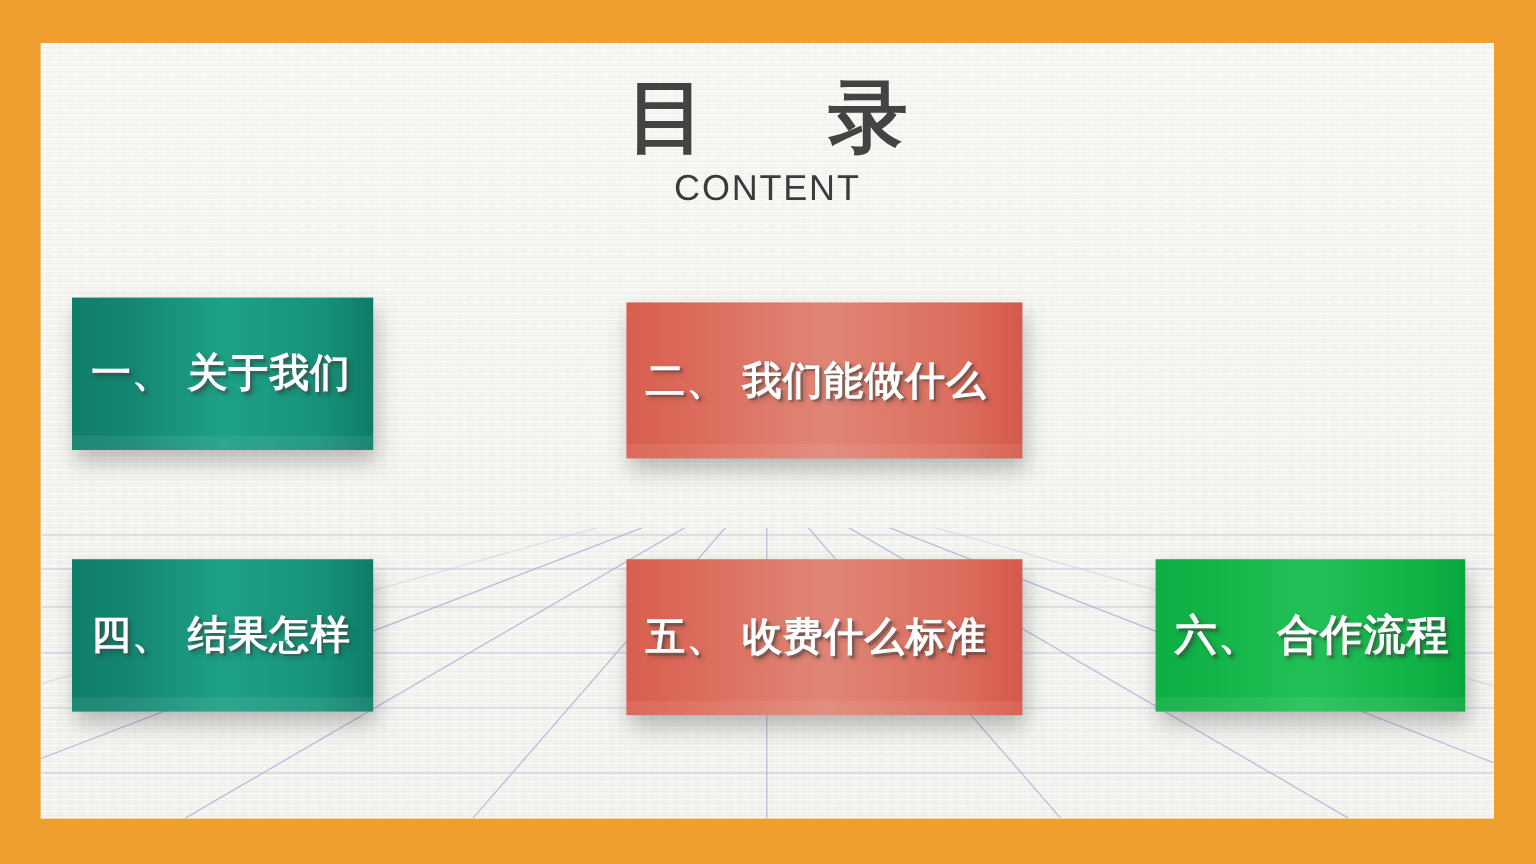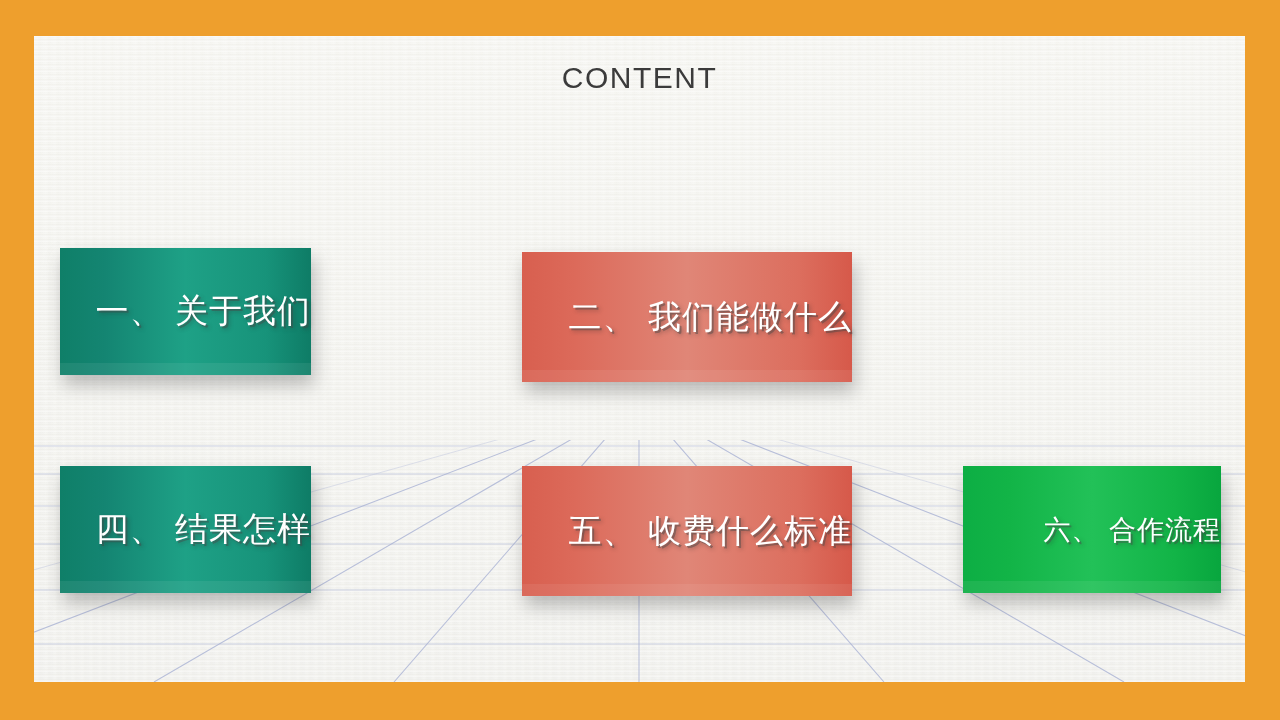--- a/index.html
+++ b/index.html
@@ -95,27 +95,26 @@
     width: 1211px;
     height: 646px;
   }
 
   .card {
     position: absolute;
     display: flex;
     align-items: center;
     box-sizing: border-box;
     color: #ffffff;
-    font-weight: normal;
+    font-weight: bold;
     font-family: "DejaVu Sans", "Liberation Sans", sans-serif;
     text-shadow:
       2px 2px 0 rgba(70,70,70,0.45),
       3px 3px 4px rgba(40,40,40,0.35);
     filter: drop-shadow(3px 10px 9px rgba(60,60,60,0.32));
-    text-align: right;
   }
 
   .card .label {
     display: block;
     width: 100%;
     white-space: nowrap;
   }
 
   
   .card.teal {
@@ -136,21 +135,21 @@
       90deg,
       #0DAE44 0%, #12B447 18%, #22C158 50%, #12B447 82%, #08A63E 100%);
   }
 
   
   #card-1 { left: 26px;  top: 212px; width: 251px; height: 127px; padding-left: 16px; font-size: 33px; letter-spacing: 1px; }
   #card-2 { left: 456px; top: 216px; width: 330px; height: 130px; padding-left: 16px; font-size: 33px; letter-spacing: 1px; }
   #card-3 { left: 929px; top: 214px; width: 258px; height: 124px; padding-left: 16px; font-size: 33px; letter-spacing: 1px; }
   #card-4 { left: 26px;  top: 430px; width: 251px; height: 127px; padding-left: 16px; font-size: 33px; letter-spacing: 1px; }
   #card-5 { left: 456px; top: 430px; width: 330px; height: 130px; padding-left: 16px; font-size: 33px; letter-spacing: 1px; }
-  #card-6 { left: 929px; top: 430px; width: 258px; height: 127px; padding-left: 16px; font-size: 27px; letter-spacing: 1px; }
+  #card-6 { left: 929px; top: 430px; width: 258px; height: 127px; padding-left: 16px; font-size: 35px; letter-spacing: 1px; }
 
   
   .card::after {
     content: "";
     position: absolute;
     left: 0;
     right: 0;
     bottom: 0;
     height: 12px;
     background: rgba(255,255,255,0.07);
@@ -184,20 +183,21 @@
           <line x1="605" y1="-40" x2="1330" y2="242"></line>
         </g>
         <g stroke="#C4CBE0" stroke-width="1" fill="none" opacity="0.55">
           <line x1="605" y1="-40" x2="-400" y2="242"></line>
           <line x1="605" y1="-40" x2="1600" y2="242"></line>
         </g>
       </svg>
     </div>
 
     <div class="header">
+      <div class="title-cn">目　录</div>
       <div class="title-en">CONTENT</div>
     </div>
 
     <div class="cards">
 
       <div class="card teal" id="card-1">
         <span class="label">一、 关于我们</span>
       </div>
 
       <div class="card coral" id="card-2">

